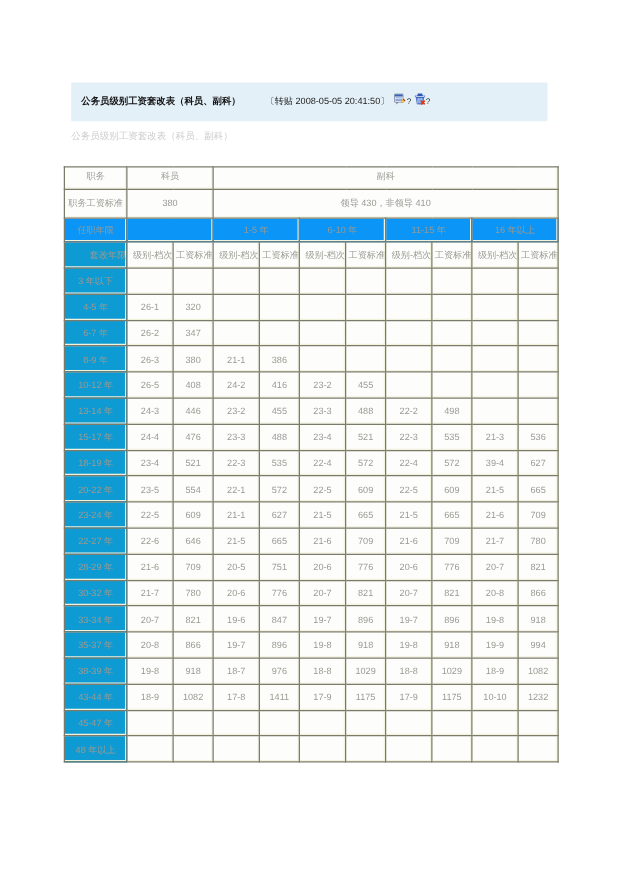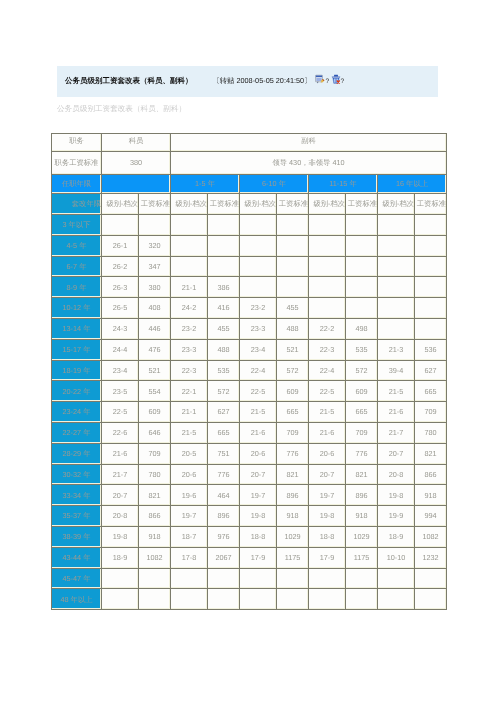--- a/index.html
+++ b/index.html
@@ -283,21 +283,21 @@
           <td>20-7</td>
           <td>821</td>
           <td>20-8</td>
           <td>866</td>
         </tr>
         <tr class="r-data">
           <td class="blue">33-34 年</td>
           <td>20-7</td>
           <td>821</td>
           <td>19-6</td>
-          <td>464</td>
+          <td>847</td>
           <td>19-7</td>
           <td>896</td>
           <td>19-7</td>
           <td>896</td>
           <td>19-8</td>
           <td>918</td>
         </tr>
         <tr class="r-data">
           <td class="blue">35-37 年</td>
           <td>20-8</td>
@@ -322,21 +322,21 @@
           <td>18-8</td>
           <td>1029</td>
           <td>18-9</td>
           <td>1082</td>
         </tr>
         <tr class="r-data">
           <td class="blue">43-44 年</td>
           <td>18-9</td>
           <td>1082</td>
           <td>17-8</td>
-          <td>2067</td>
+          <td>1411</td>
           <td>17-9</td>
           <td>1175</td>
           <td>17-9</td>
           <td>1175</td>
           <td>10-10</td>
           <td>1232</td>
         </tr>
         <tr class="r-data">
           <td class="blue">45-47 年</td>
           <td></td>

